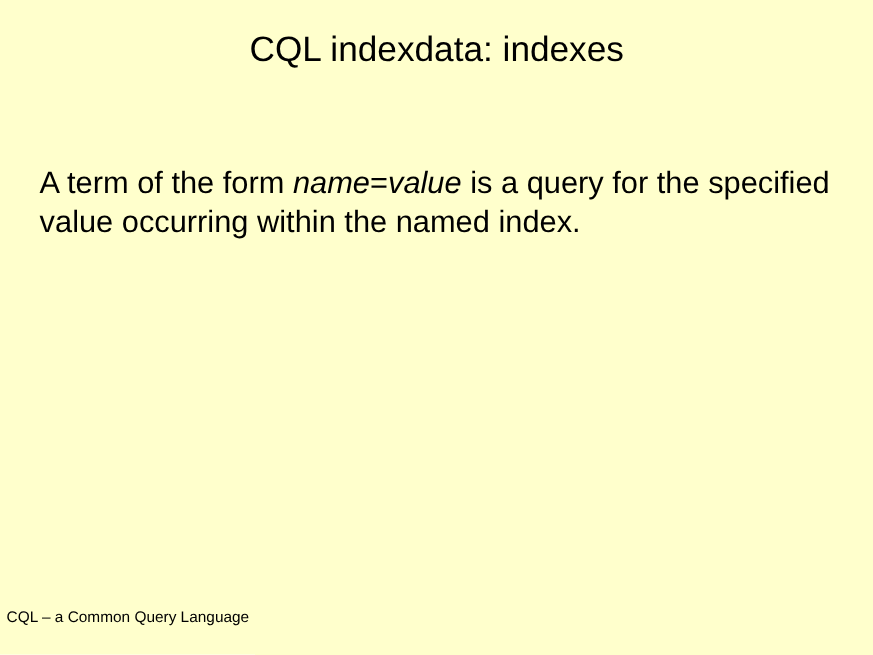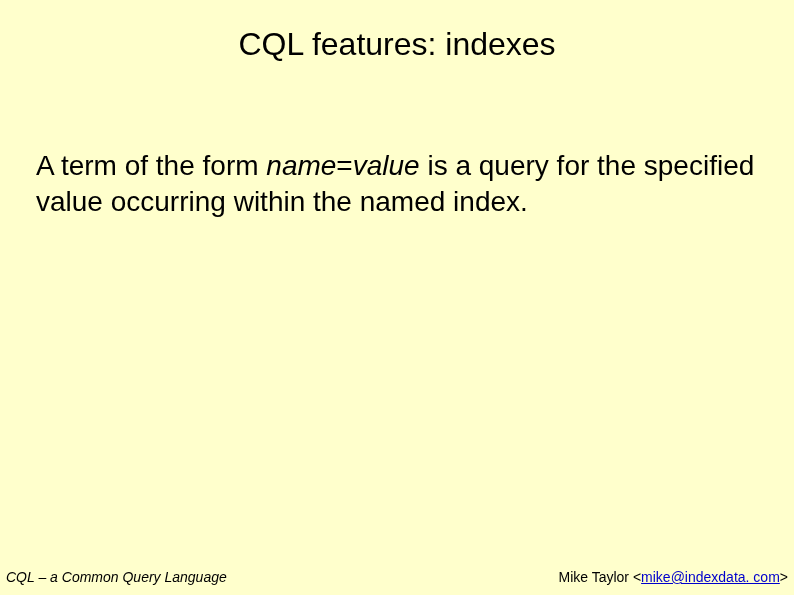--- a/index.html
+++ b/index.html
@@ -37,24 +37,23 @@
   }
   .body .part {
     display: inline;
   }
   .italic {
     font-style: italic;
   }
   .footer-left {
     position: absolute;
     left: 6px;
-    bottom: 10px;
+    bottom: 27px;
     font-size: 14px;
     color: #000;
-    font-style: italic;
   }
   .footer-right {
     position: absolute;
     right: 6px;
     bottom: 10px;
     font-size: 14px;
     color: #000;
   }
   .email-link {
     color: #0000cc;
@@ -62,25 +61,22 @@
   }
   .angle {
     color: #000;
   }
 </style>
 </head>
 <body>
 
 <div class="slide">
 
-  <div class="title">CQL features: indexes</div>
+  <div class="title">CQL indexdata: indexes</div>
 
   <div class="body">
     <span class="part">A term of the form </span><span class="part italic">name</span><span class="part">=</span><span class="part italic">value</span><span class="part"> is a query for the specified value occurring within the named index.</span>
   </div>
 
   <div class="footer-left">CQL – a Common Query Language</div>
 
-  <div class="footer-right">
-    <span>Mike Taylor </span><span class="angle">&lt;</span><a href="#" class="email-link">mike@indexdata. com</a><span class="angle">&gt;</span>
-  </div>
 
 </div>
 
 </body></html>

